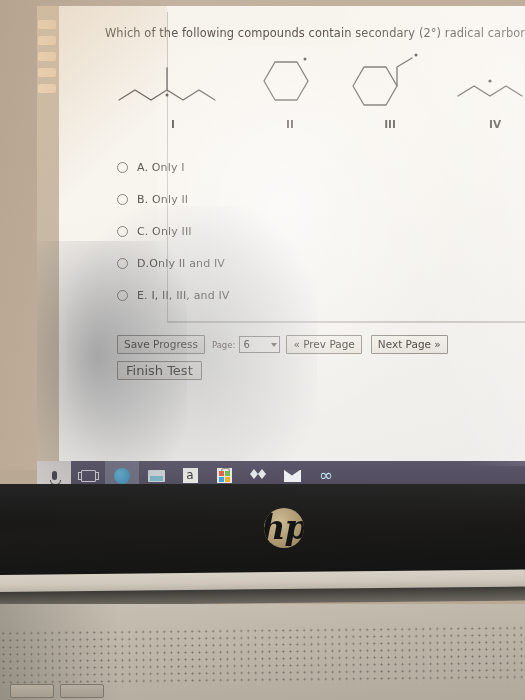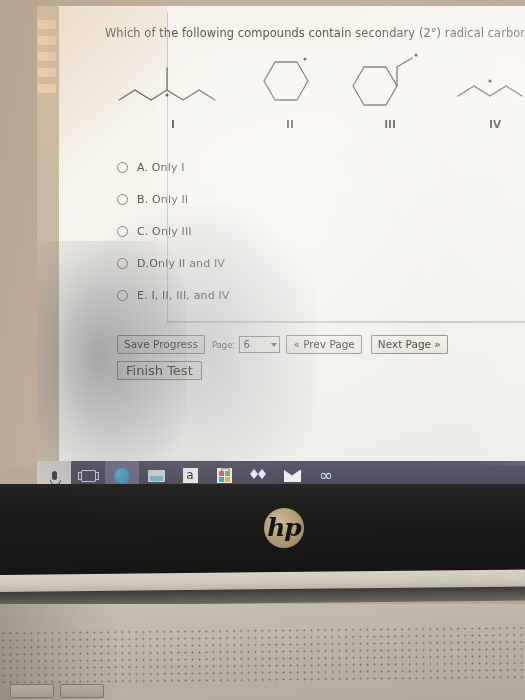--- a/index.html
+++ b/index.html
@@ -163,21 +163,21 @@
   }
   .bezel-sheen{position:absolute;left:0;top:0;width:100%;height:40px;
     background:linear-gradient(180deg,rgba(255,255,255,.07),rgba(255,255,255,0));}
   .hp-logo{
     position:absolute;left:264px;top:24px;width:40px;height:40px;border-radius:50%;
     background:radial-gradient(circle at 38% 34%,#cdbb93,#a8946c 65%,#8d7a55 100%);
     display:flex;align-items:center;justify-content:center;overflow:hidden;
   }
   .hp-logo span{
     font-family:"DejaVu Serif",serif;font-style:italic;font-weight:700;
-    font-size:25px;color:#141414;line-height:25px;letter-spacing:-1px;
+    font-size:34px;color:#141414;line-height:25px;letter-spacing:-1px;
     transform:translateY(-1px);
   }
 
   
   .body-top-edge{position:absolute;left:0;top:575px;width:100%;height:18px;
     background:linear-gradient(180deg,#d8d2c6 0%,#cfc8bb 55%,#b9b2a6 100%);
     transform:rotate(-.6deg);transform-origin:left center;}
   .body-shadow{position:absolute;left:0;top:592px;width:100%;height:14px;
     background:linear-gradient(180deg,#3c3a36,#6d6861);transform:rotate(-.6deg);transform-origin:left center;}
   .deck{position:absolute;left:0;top:604px;width:100%;height:96px;

